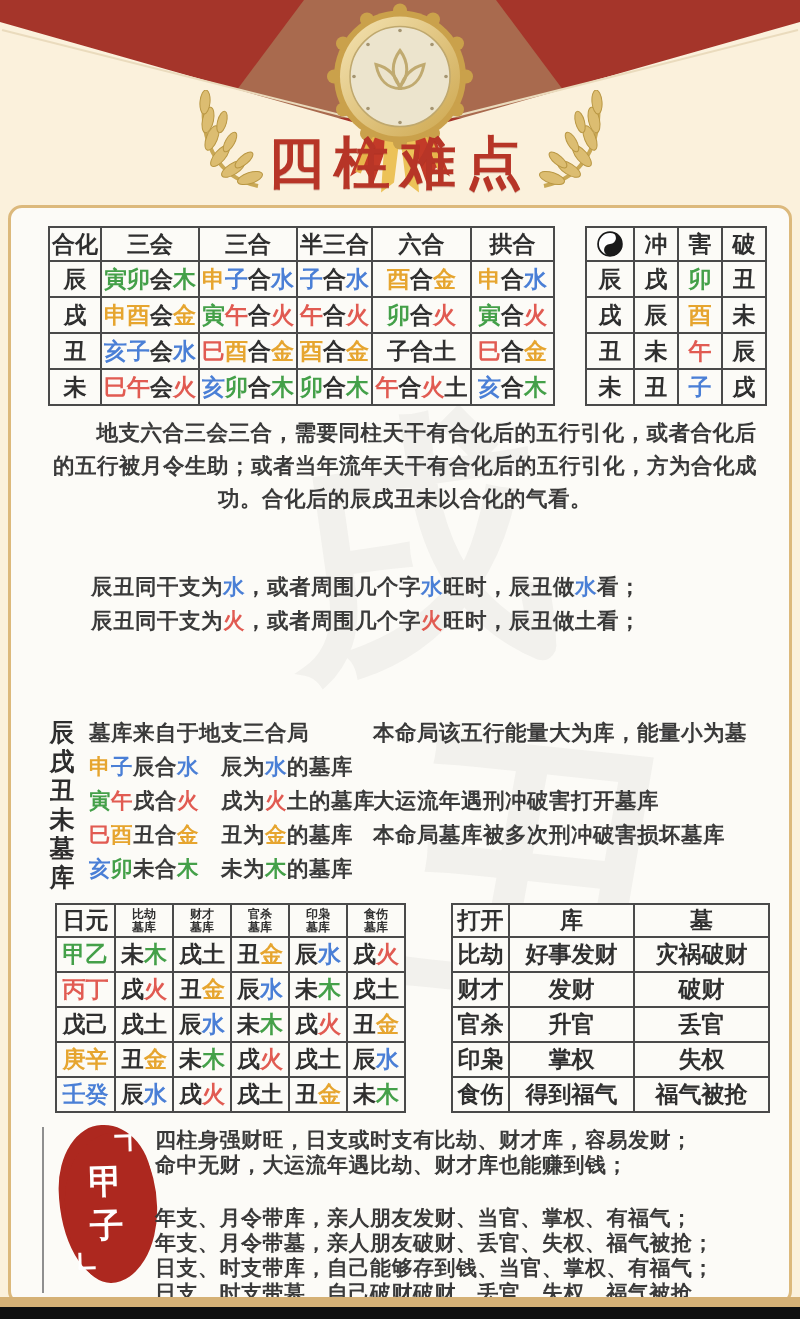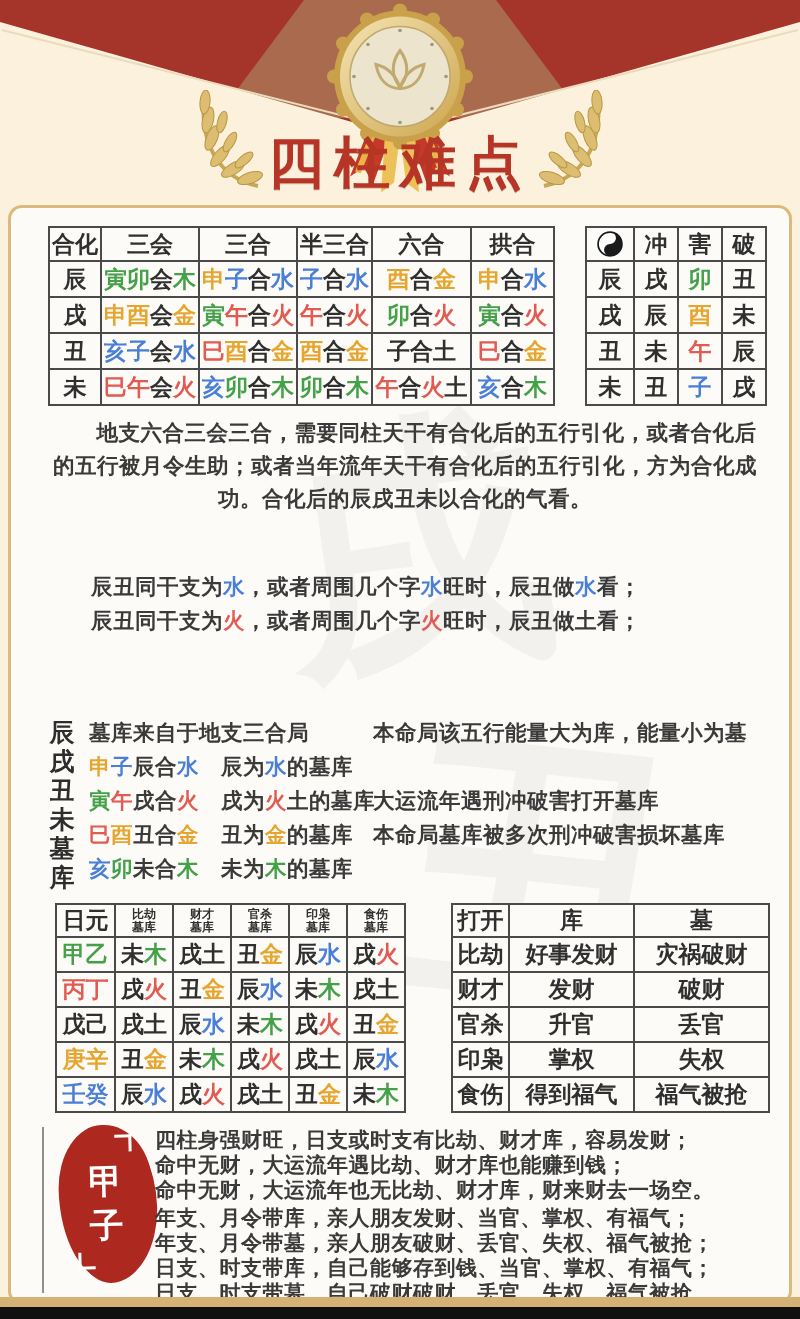--- a/index.html
+++ b/index.html
@@ -481,21 +481,20 @@
     <div class="vline"></div>
     <div class="seal">
       <span class="br open"></span>
       <span class="ch c1">甲</span>
       <span class="ch c2">子</span>
       <span class="br close"></span>
     </div>
     <div class="linegroup" id="bottomG1">
         <div class="line">四柱身强财旺，日支或时支有比劫、财才库，容易发财；</div>
         <div class="line">命中无财，大运流年遇比劫、财才库也能赚到钱；</div>
-        <div class="line">命中无财，大运流年也无比劫、财才库，财来财去一场空。</div>
       </div>
     <div class="linegroup" id="bottomG2">
         <div class="line">年支、月令带库，亲人朋友发财、当官、掌权、有福气；</div>
         <div class="line">年支、月令带墓，亲人朋友破财、丢官、失权、福气被抢；</div>
         <div class="line">日支、时支带库，自己能够存到钱、当官、掌权、有福气；</div>
         <div class="line">日支、时支带墓，自己破财破财、丢官、失权、福气被抢。</div>
       </div>
   </div>
 
   <div class="strip-tan"></div>

